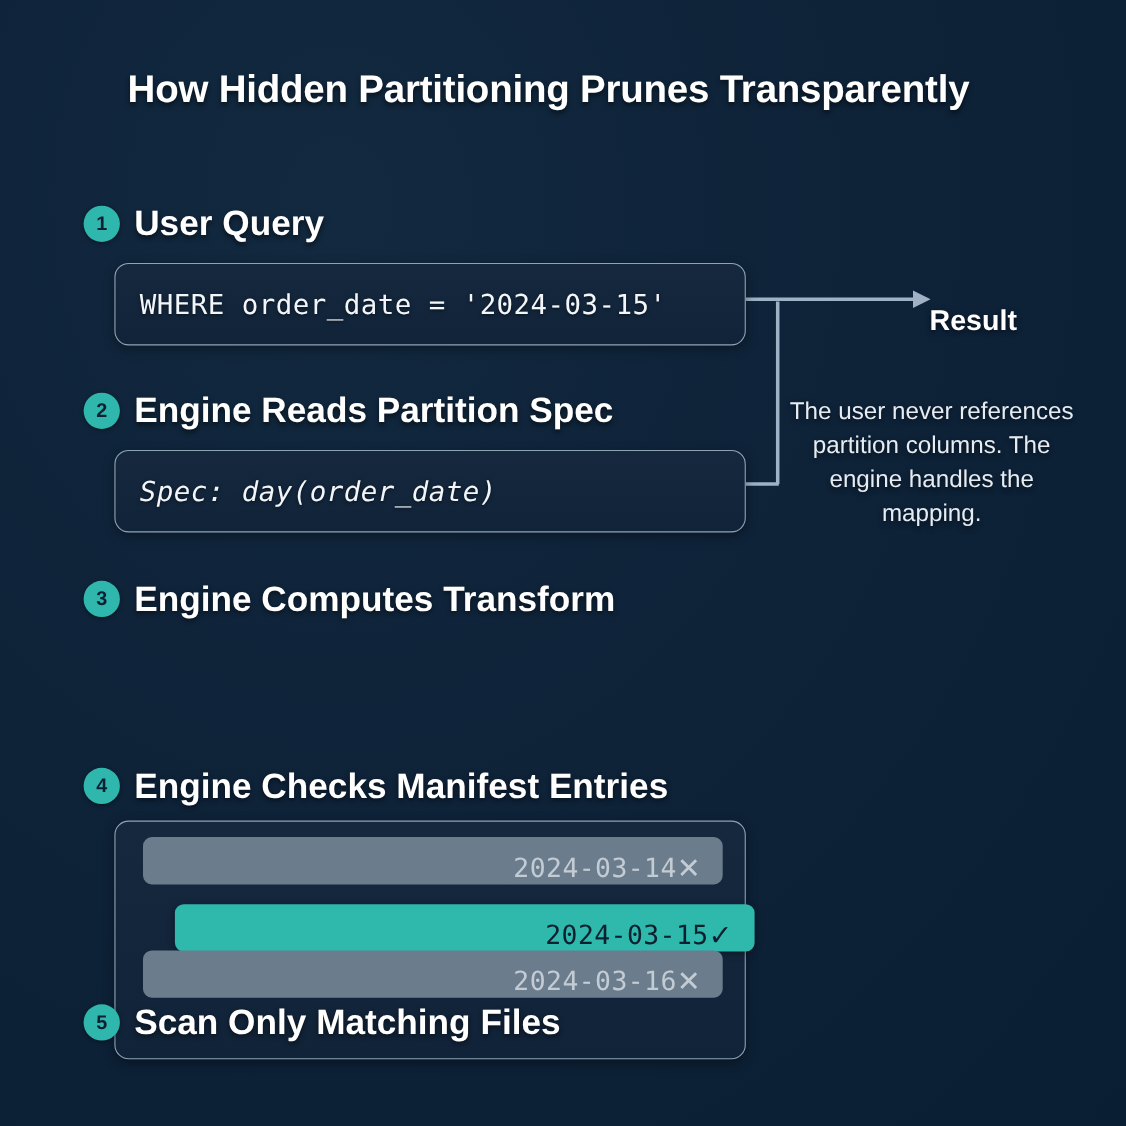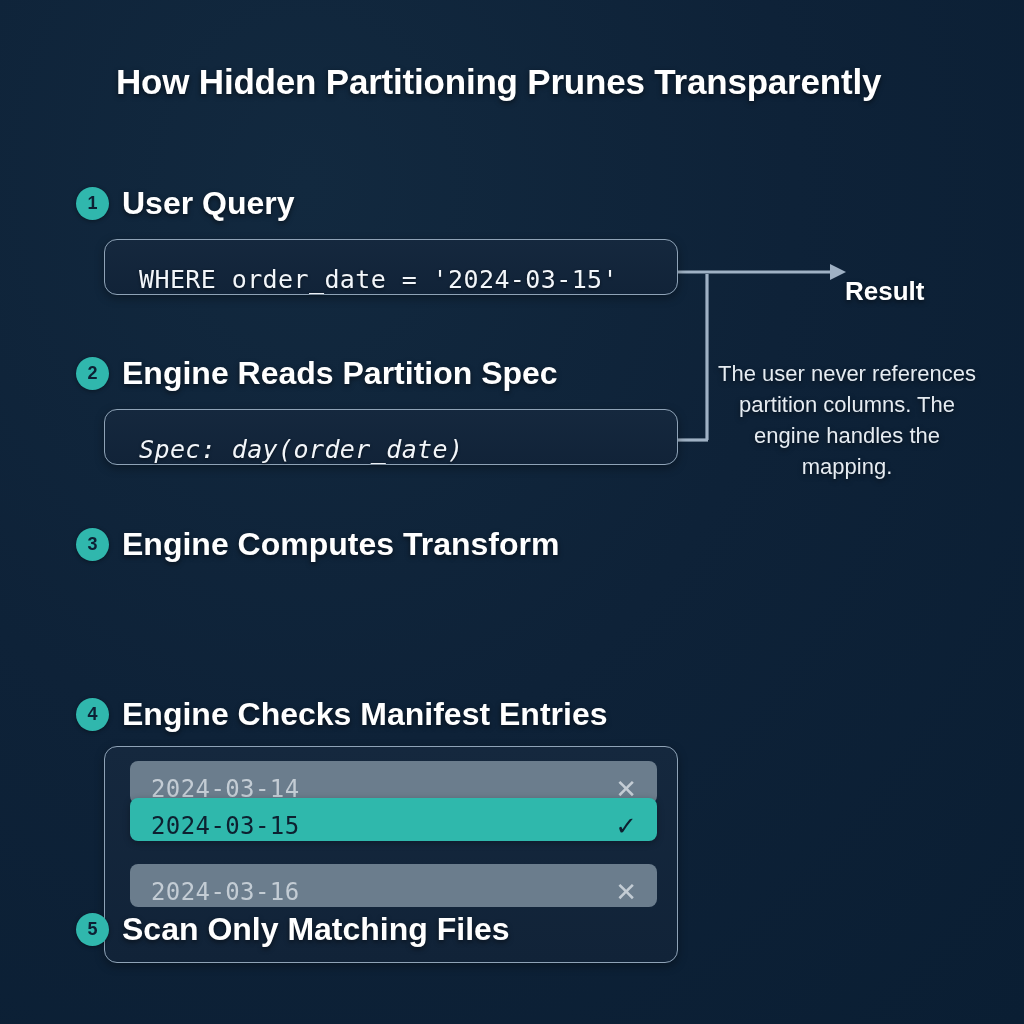--- a/index.html
+++ b/index.html
@@ -65,28 +65,28 @@
     color: #ffffff;
     white-space: nowrap;
     text-shadow: 0 2px 5px rgba(0,0,0,0.55);
   }
 
   
   .code-box {
     position: absolute;
     left: 104px;
     width: 574px;
-    height: 56px;
+    height: 75px;
     box-sizing: border-box;
     border: 1.6px solid #8fa3b7;
     border-radius: 13px;
     background: linear-gradient(180deg, #15283e 0%, #112338 100%);
     display: flex;
-    align-items: flex-end;
-    padding-left: 34px;
+    align-items: center;
+    padding-left: 22px;
     box-shadow: 0 3px 10px rgba(0,0,0,0.35);
   }
   .code-text {
     font-family: "DejaVu Sans Mono", monospace;
     font-size: 25px;
     color: #f2f6fa;
     letter-spacing: 0.4px;
     white-space: nowrap;
     text-shadow: 0 1px 3px rgba(0,0,0,0.55);
   }
@@ -105,21 +105,21 @@
     box-shadow: 0 3px 10px rgba(0,0,0,0.35);
   }
   .manifest-row {
     position: absolute;
     left: 25px;
     width: 527px;
     height: 43px;
     border-radius: 8px;
     display: flex;
     align-items: center;
-    justify-content: space-between;
+    justify-content: flex-end;
     padding: 12px 20px 0 21px;
     box-sizing: border-box;
   }
   .manifest-row .date {
     font-family: "DejaVu Sans Mono", monospace;
     font-size: 24px;
     letter-spacing: 0.4px;
   }
   .manifest-row .mark {
     font-size: 26px;
@@ -215,21 +215,21 @@
   <div class="step-head" style="left:76px; top:696px;">
     <div class="badge">4</div>
     <div class="step-title">Engine Checks Manifest Entries</div>
   </div>
 
   <div id="manifest-panel">
     <div class="manifest-row row-skip" style="top:14px;">
       <span class="date">2024-03-14</span>
       <span class="mark">✕</span>
     </div>
-    <div class="manifest-row row-match" style="top:51px;">
+    <div class="manifest-row row-match" style="top:75px;margin-left:29px;">
       <span class="date">2024-03-15</span>
       <span class="mark">✓</span>
     </div>
     <div class="manifest-row row-skip" style="top:117px;">
       <span class="date">2024-03-16</span>
       <span class="mark">✕</span>
     </div>
   </div>
 
   <div class="step-head" style="left:76px; top:911px; z-index:5;">

